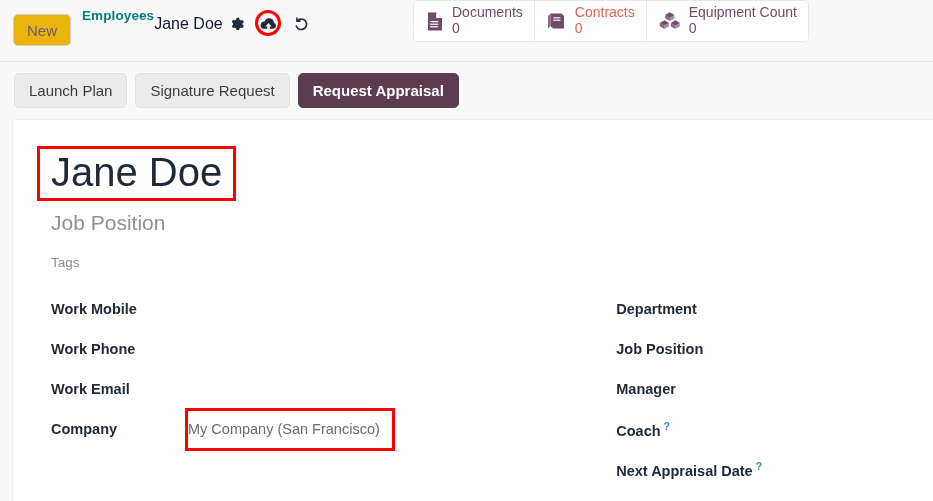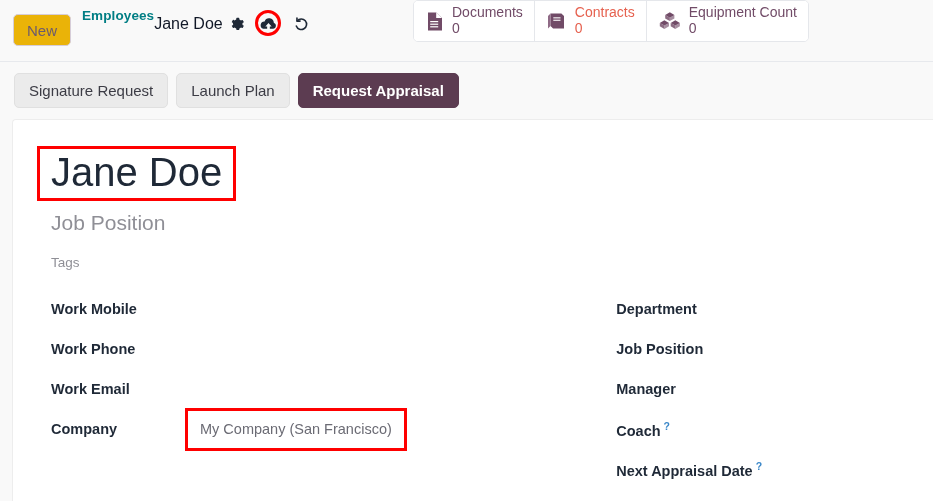--- a/index.html
+++ b/index.html
@@ -266,21 +266,21 @@
   }
 
   .fld-value {
     font-size: 14.5px;
     color: #6b6b74;
     white-space: nowrap;
   }
 
   .value-highlight {
     border: 3px solid #ff0000;
-    padding: 10px 12px 11px 12px;
+    padding: 10px 12px 11px 0;
     box-sizing: border-box;
     display: inline-block;
     line-height: 1;
     margin-left: 24px;
   }
 </style>
 </head>
 <body>
 
 <div class="control-panel">
@@ -368,22 +368,22 @@
       <span class="stat-text">
         <span class="stat-label">Equipment Count</span>
         <span class="stat-value">0</span>
       </span>
     </div>
 
   </div>
 </div>
 
 <div class="actions-row">
+  <div class="act-btn secondary">Launch Plan</div>
   <div class="act-btn secondary">Signature Request</div>
-  <div class="act-btn secondary">Launch Plan</div>
   <div class="act-btn primary">Request Appraisal</div>
 </div>
 
 <div class="sheet-area">
   <div class="sheet">
 
     <div class="title-box">
       <div class="emp-name">Jane Doe</div>
     </div>
 

